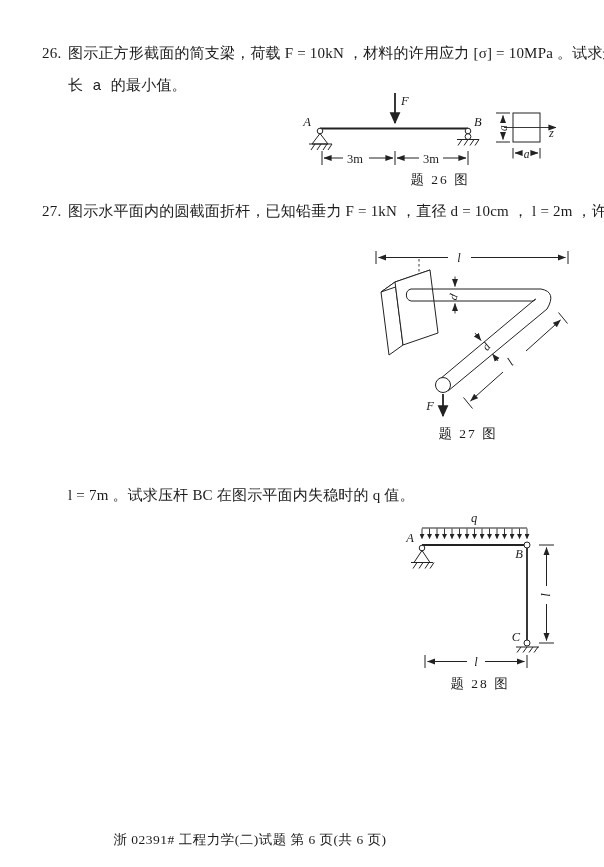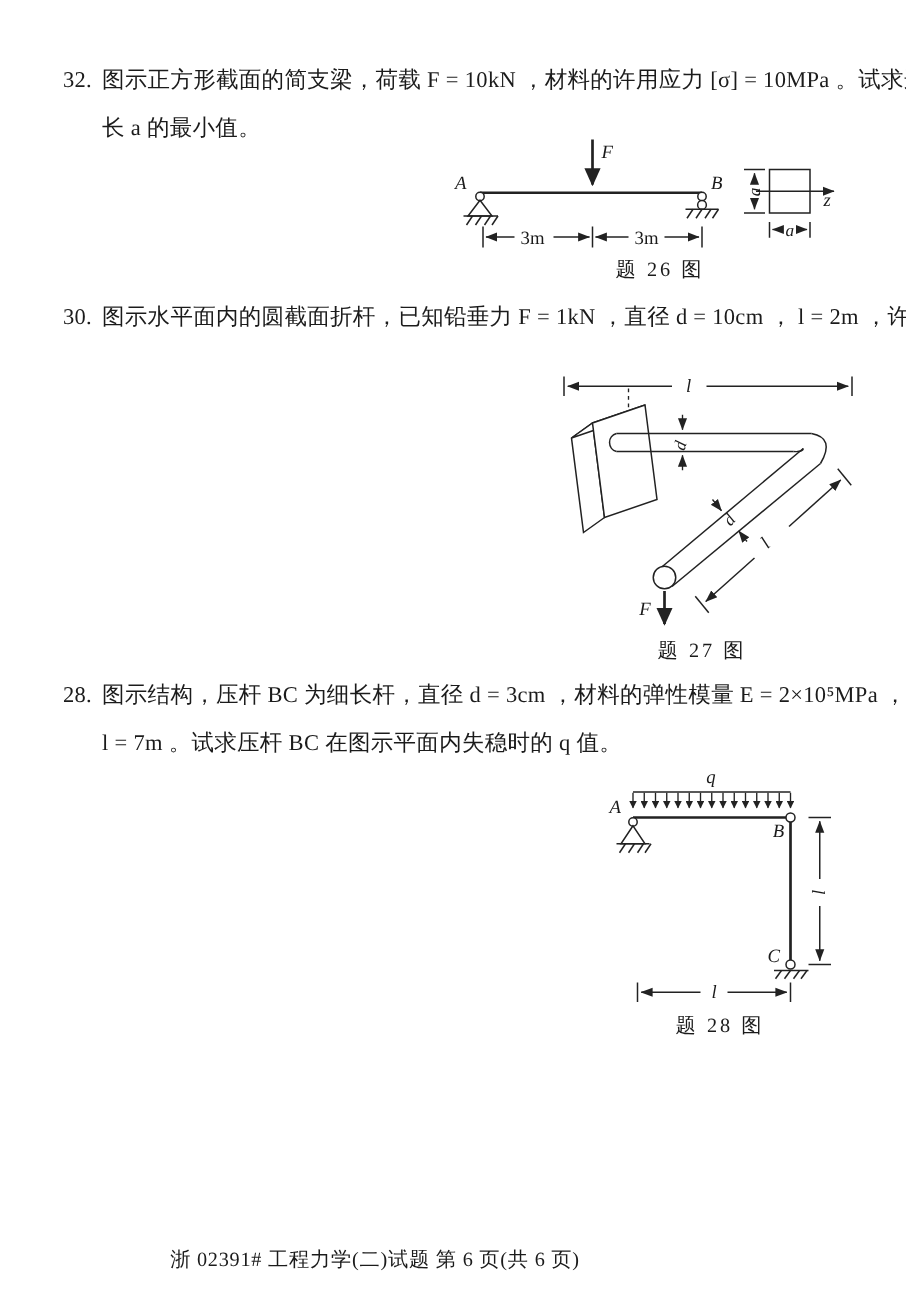--- a/index.html
+++ b/index.html
@@ -26,23 +26,23 @@
   svg text.sm  { font-size:11.5px; }
   marker path  { fill:#222222; stroke:none; }
   pattern line { stroke:#333333; stroke-width:1; }
 </style>
 </head>
 <body>
 
 <div class="page">
 
   <div class="tline" style="top:44px; left:42px;">
-    <span class="num">32.</span><span>图示正方形截面的简支梁，荷载 F = 10kN ，材料的许用应力 [σ] = 10MPa 。试求边</span>
+    <span class="num">26.</span><span>图示正方形截面的简支梁，荷载 F = 10kN ，材料的许用应力 [σ] = 10MPa 。试求边</span>
   </div>
-  <div class="tline" style="top:76px; left:68px;">长 a 的最小值。</div>
+  <div class="tline" style="top:76px; left:68px;font-family:Liberation Mono, monospace;">长 a 的最小值。</div>
 
   <svg class="fig" style="left:285px; top:88px;" width="310" height="105" viewBox="0 0 310 105">
     <defs>
       <marker id="d26" markerUnits="userSpaceOnUse" markerWidth="8" markerHeight="8" viewBox="0 0 10 10" refX="9.5" refY="5" orient="auto-start-reverse">
         <path d="M0,1.2 L10,5 L0,8.8 z"></path>
       </marker>
       <marker id="f26" markerUnits="userSpaceOnUse" markerWidth="12" markerHeight="12" viewBox="0 0 10 10" refX="9" refY="5" orient="auto">
         <path d="M0,.5 L10,5 L0,9.5 z"></path>
       </marker>
       <pattern id="hatch26" width="5" height="5" patternUnits="userSpaceOnUse" patternTransform="rotate(45)">
@@ -105,21 +105,21 @@
       <line class="thn" x1="246" y1="65" x2="253" y2="65" marker-end="url(#d26)"></line>
     </g>
     <text class="it sm" text-anchor="middle" transform="translate(221.5,40) rotate(-90)">a</text>
     <text class="it sm" x="241.5" y="69.5" text-anchor="middle">a</text>
     <text class="it" x="264" y="49">z</text>
 
     <text class="cap" x="155" y="96" text-anchor="middle">题 26 图</text>
   </svg>
 
   <div class="tline" style="top:202px; left:42px;">
-    <span class="num">30.</span><span>图示水平面内的圆截面折杆，已知铅垂力 F = 1kN ，直径 d = 10cm ， l = 2m ，许用</span>
+    <span class="num">27.</span><span>图示水平面内的圆截面折杆，已知铅垂力 F = 1kN ，直径 d = 10cm ， l = 2m ，许用</span>
   </div>
 
   <svg class="fig" style="left:345px; top:248px;" width="240" height="195" viewBox="0 0 240 195">
     <defs>
       <marker id="d27" markerUnits="userSpaceOnUse" markerWidth="8" markerHeight="8" viewBox="0 0 10 10" refX="9.5" refY="5" orient="auto-start-reverse">
         <path d="M0,1.2 L10,5 L0,8.8 z"></path>
       </marker>
       <marker id="f27" markerUnits="userSpaceOnUse" markerWidth="12" markerHeight="12" viewBox="0 0 10 10" refX="9" refY="5" orient="auto">
         <path d="M0,.5 L10,5 L0,9.5 z"></path>
       </marker>
@@ -172,23 +172,20 @@
     <text class="it" text-anchor="middle" transform="translate(168,117) rotate(-43)">l</text>
 
     <g>
       <line class="thk" x1="98" y1="146" x2="98" y2="168" marker-end="url(#f27)"></line>
     </g>
     <text class="it" x="85" y="162" text-anchor="middle">F</text>
 
     <text class="cap" x="123" y="190" text-anchor="middle">题 27 图</text>
   </svg>
 
-  <div class="tline" style="top:454px; left:42px;">
-    <span class="num">28.</span><span>图示结构，压杆 BC 为细长杆，直径 d = 3cm ，材料的弹性模量 E = 2×10⁵MPa ，</span>
-  </div>
   <div class="tline" style="top:486px; left:68px;">l = 7m 。试求压杆 BC 在图示平面内失稳时的 q 值。</div>
 
   <svg class="fig" style="left:390px; top:508px;" width="195" height="185" viewBox="0 0 195 185">
     <defs>
       <marker id="d28" markerUnits="userSpaceOnUse" markerWidth="8" markerHeight="8" viewBox="0 0 10 10" refX="9.5" refY="5" orient="auto-start-reverse">
         <path d="M0,1.2 L10,5 L0,8.8 z"></path>
       </marker>
       <marker id="q28" markerUnits="userSpaceOnUse" markerWidth="5" markerHeight="5" viewBox="0 0 10 10" refX="9" refY="5" orient="auto">
         <path d="M0,0 L10,5 L0,10 z"></path>
       </marker>

